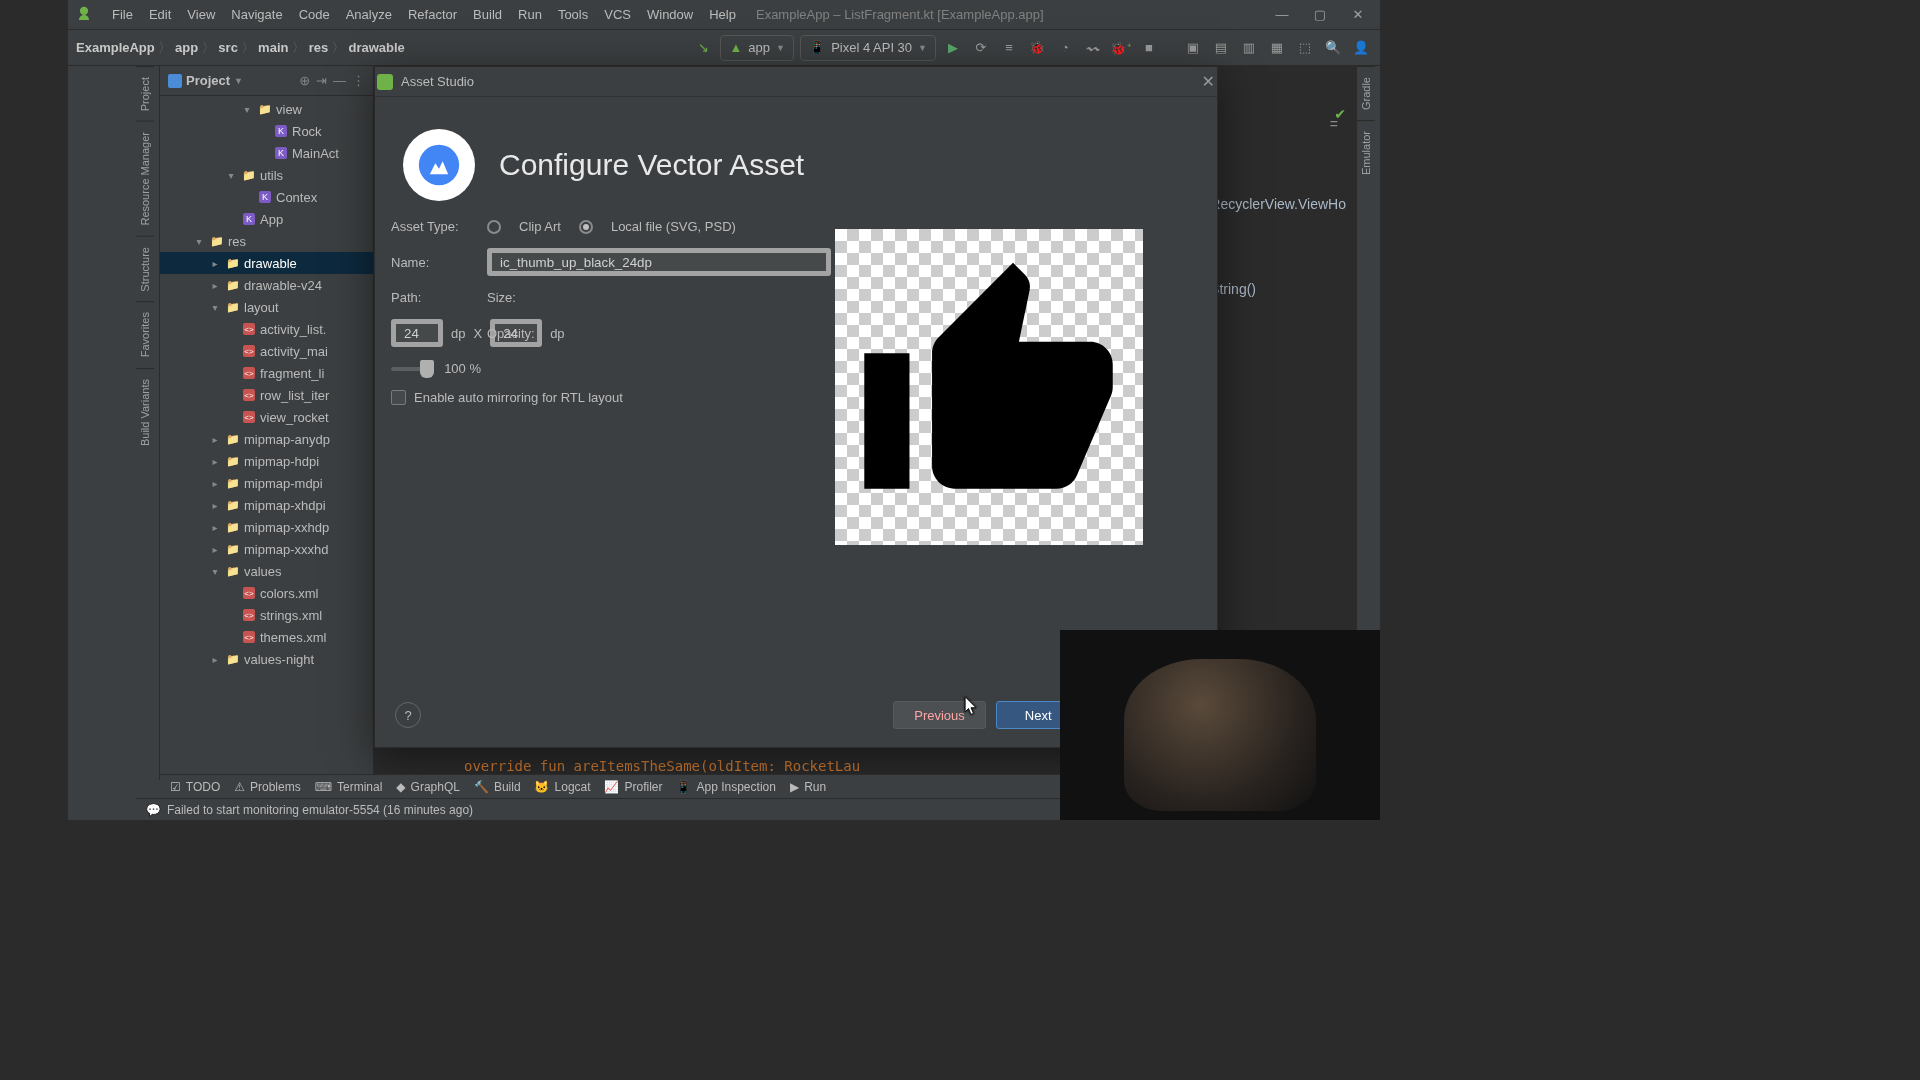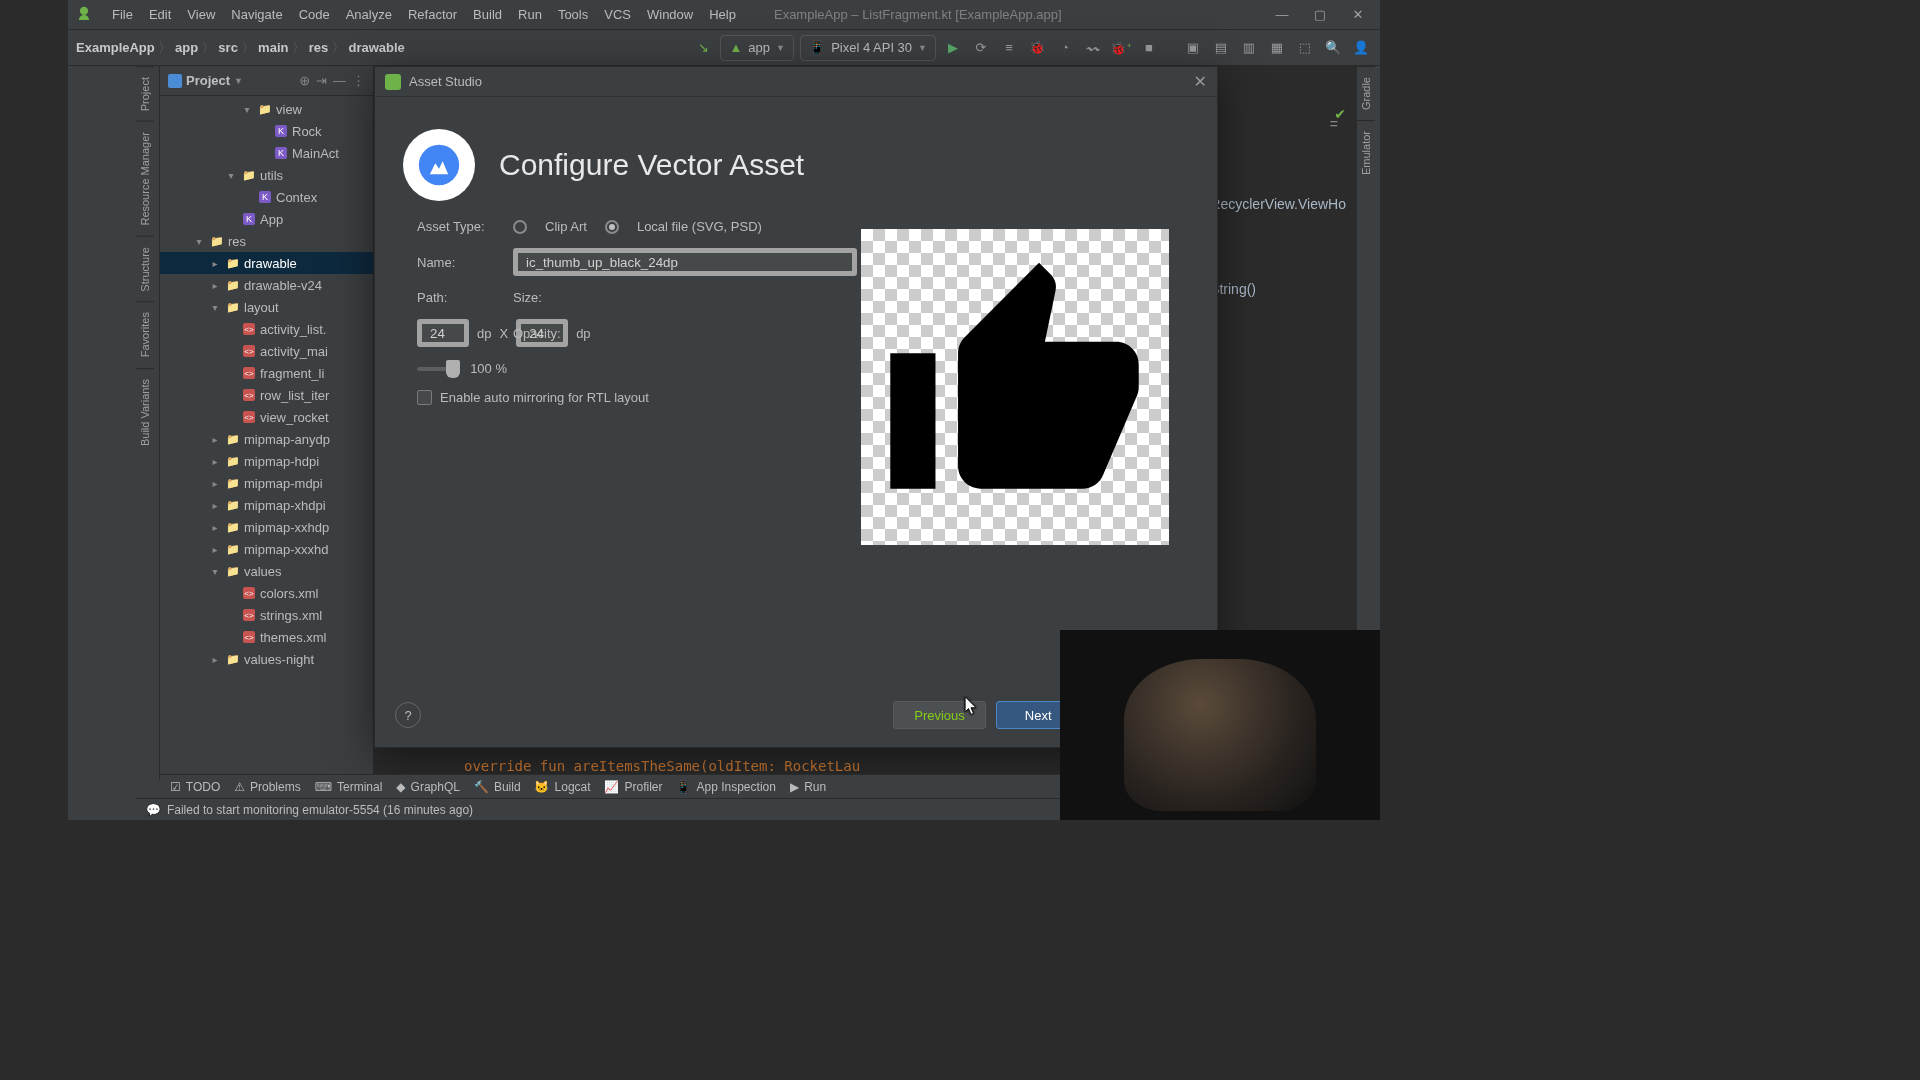--- a/index.html
+++ b/index.html
@@ -5,21 +5,21 @@
 * { margin: 0; padding: 0; box-sizing: border-box; font-family: "Segoe UI", Arial, sans-serif; }
 body { background: #2b2b2b; color: #bbbbbb; width: 1920px; height: 1080px; overflow: hidden; position: relative; font-size: 13px; }
 
 
 .stage { position: absolute; left: 68px; top: 0; width: 1312px; height: 820px; background: #3c3f41; }
 
 
 .menubar { height: 30px; background: #3c3f41; display: flex; align-items: center; padding: 0 6px; border-bottom: 1px solid #2b2b2b; }
 .menubar .logo { width: 20px; height: 20px; margin-right: 10px; display: flex; align-items: center; justify-content: center; color: #6fb24a; font-size: 16px; }
 .menubar .mi { padding: 0 8px; cursor: pointer; text-decoration-color: rgba(255,255,255,0.15); margin-top: 28px; }
-.menubar .title { margin-left: 30px; color: #808080; }
+.menubar .title { margin-left: 12px; color: #808080; }
 .menubar .winbtns { margin-left: auto; display: flex; gap: 22px; padding-right: 8px; }
 .menubar .winbtn { width: 16px; height: 16px; display: flex; align-items: center; justify-content: center; cursor: pointer; color: #a0a0a0;}
 
 
 .toolbar { height: 36px; background: #3c3f41; display: flex; align-items: center; padding: 0 8px; border-bottom: 1px solid #2b2b2b; gap: 6px; }
 .crumb { font-weight: 600; color: #c8c8c8; }
 .crumb-sep { color: #666; }
 .toolbar .spacer { flex: 1; }
 .tool-ico { width: 22px; height: 22px; display: flex; align-items: center; justify-content: center; cursor: pointer; color: #9a9a9a; }
 .combo { height: 26px; border: 1px solid #555; border-radius: 4px; background: #3c3f41; display: flex; align-items: center; padding: 0 8px; gap: 6px; cursor: pointer; }
@@ -56,30 +56,30 @@
 .editor .etxt { position: absolute; right: 10px; top: 130px; }
 .editor .etxt2 { position: absolute; right: 100px; top: 215px; }
 
 
 .bottombar { position: absolute; left: 92px; right: 24px; bottom: 22px; height: 24px; background: #3c3f41; border-top: 1px solid #2b2b2b; display: flex; align-items: center; gap: 14px; padding: 0 10px; font-size: 12px;}
 .bottombar .bt { display: flex; align-items: center; gap: 5px; cursor: pointer; }
 .statusbar { position: absolute; left: 68px; right: 0; bottom: 0; height: 22px; background: #3c3f41; border-top: 1px solid #2b2b2b; display: flex; align-items: center; padding: 0 10px; font-size: 12px; }
 
 
 .dialog { position: absolute; left: 306px; top: 66px; width: 844px; height: 682px; background: #3c3f41; border: 1px solid #2b2b2b; box-shadow: 0 10px 40px rgba(0,0,0,.5); display: flex; flex-direction: column;}
-.dialog-titlebar { height: 30px; display: flex; align-items: center; padding: 0 10px; border-bottom: 1px solid #323232; }
+.dialog-titlebar { height: 30px; display: flex; align-items: center; padding: 0 2px; border-bottom: 1px solid #323232; }
 .dialog-titlebar .dlg-logo { width: 16px; height: 16px; background: #6fb24a; border-radius: 3px; margin-right: 8px;}
 .dialog-titlebar .close { margin-left: auto; cursor: pointer; font-size: 16px; color: #999;}
 
 .dialog-hero { display: flex; align-items: center; gap: 24px; padding: 32px 28px 18px 28px; }
 .hero-badge { width: 72px; height: 72px; background: #fff; border-radius: 50%; display:flex; align-items:center; justify-content:center; }
 .hero-badge svg { width: 44px; height: 44px; }
 .hero-title { font-size: 30px; font-weight: 400; color: #e8e8e8; }
 
-.dialog-body { display: grid; grid-template-columns: 440px 1fr; gap: 4px; padding: 0 42px; flex: 1; }
+.dialog-body { display: grid; grid-template-columns: 440px 1fr; gap: 4px; padding: 0 16px; flex: 1; }
 .form { display: grid; grid-template-columns: 90px 1fr; row-gap: 14px; column-gap: 6px; align-content: start; }
 .form label { align-self: center; }
 .radio-row { display: flex; gap: 18px; align-items: center; text-align: right; }
 .radio { width: 14px; height: 14px; border-radius: 50%; border: 2px solid #8a8a8a; display: inline-flex; align-items: center; justify-content: center; cursor: pointer;}
 .radio.checked::after { content: ""; width: 6px; height: 6px; border-radius: 50%; background: #c0c0c0; }
 .txt { height: 28px; background: #45494a; border: 5px solid #a3a3a3; border-radius: 3px; color: #d0d0d0; padding: 0 8px; width: 100%; }
 .txt.focus { border-color: #4a88c7; outline: 1px solid #3a6ea5; }
 .pathwrap { display:flex; gap:4px; }
 .browse { width: 26px; background: #4c5052; border:1px solid #5e6060; border-radius:3px; display:flex; align-items:center; justify-content:center; font-size:12px; cursor:pointer;}
 .sizerow { display:flex; align-items:center; gap: 8px; }
@@ -95,21 +95,21 @@
   background-image: linear-gradient(45deg,#ccc 25%,transparent 25%),linear-gradient(-45deg,#ccc 25%,transparent 25%),linear-gradient(45deg,transparent 75%,#ccc 75%),linear-gradient(-45deg,transparent 75%,#ccc 75%);
   background-size: 24px 24px; background-position: 0 0,0 12px,12px -12px,-12px 0; background-color: #fff;
   display:flex; align-items:center; justify-content:center; margin-top: 10px;
 }
 .preview svg { width: 88%; height: 88%; }
 
 .dialog-footer { display:flex; align-items:center; padding: 14px 20px 18px 20px; gap: 10px; }
 .dialog-footer .help { width: 26px; height:26px; border-radius:50%; border:1px solid #666; display:flex; align-items:center; justify-content:center; cursor:pointer;}
 .dialog-footer .btn { height: 28px; padding: 0 20px; border-radius: 3px; border:1px solid #5a5a5a; background:#4c5052; cursor:pointer; display:flex; align-items:center;}
 .dialog-footer .btn.primary { background:#365880; border-color:#4a88c7; color:#fff; padding: 0 28px;}
-.dialog-footer .btn.disabled { color:#84cc16; }
+.dialog-footer .btn.disabled { color:#fca5a5; }
 .dialog-footer .gap { flex:1; }
 
 
 .webcam { position:absolute; right:0; bottom:0; width: 320px; height: 190px; background:#111; }
 .webcam::after{content:""; position:absolute; left:20%; top:15%; width:60%; height:80%; background: radial-gradient(circle at 40% 30%, #5a4a3a 0%, #2a2420 60%, #111 100%); border-radius: 40% 40% 20% 20%;}
 
 
 .cursor { position:absolute; width:14px; height:20px; pointer-events:none; }
 .cursor svg { width:100%; height:100%; filter: drop-shadow(0 0 1px #000);}
 </style>

